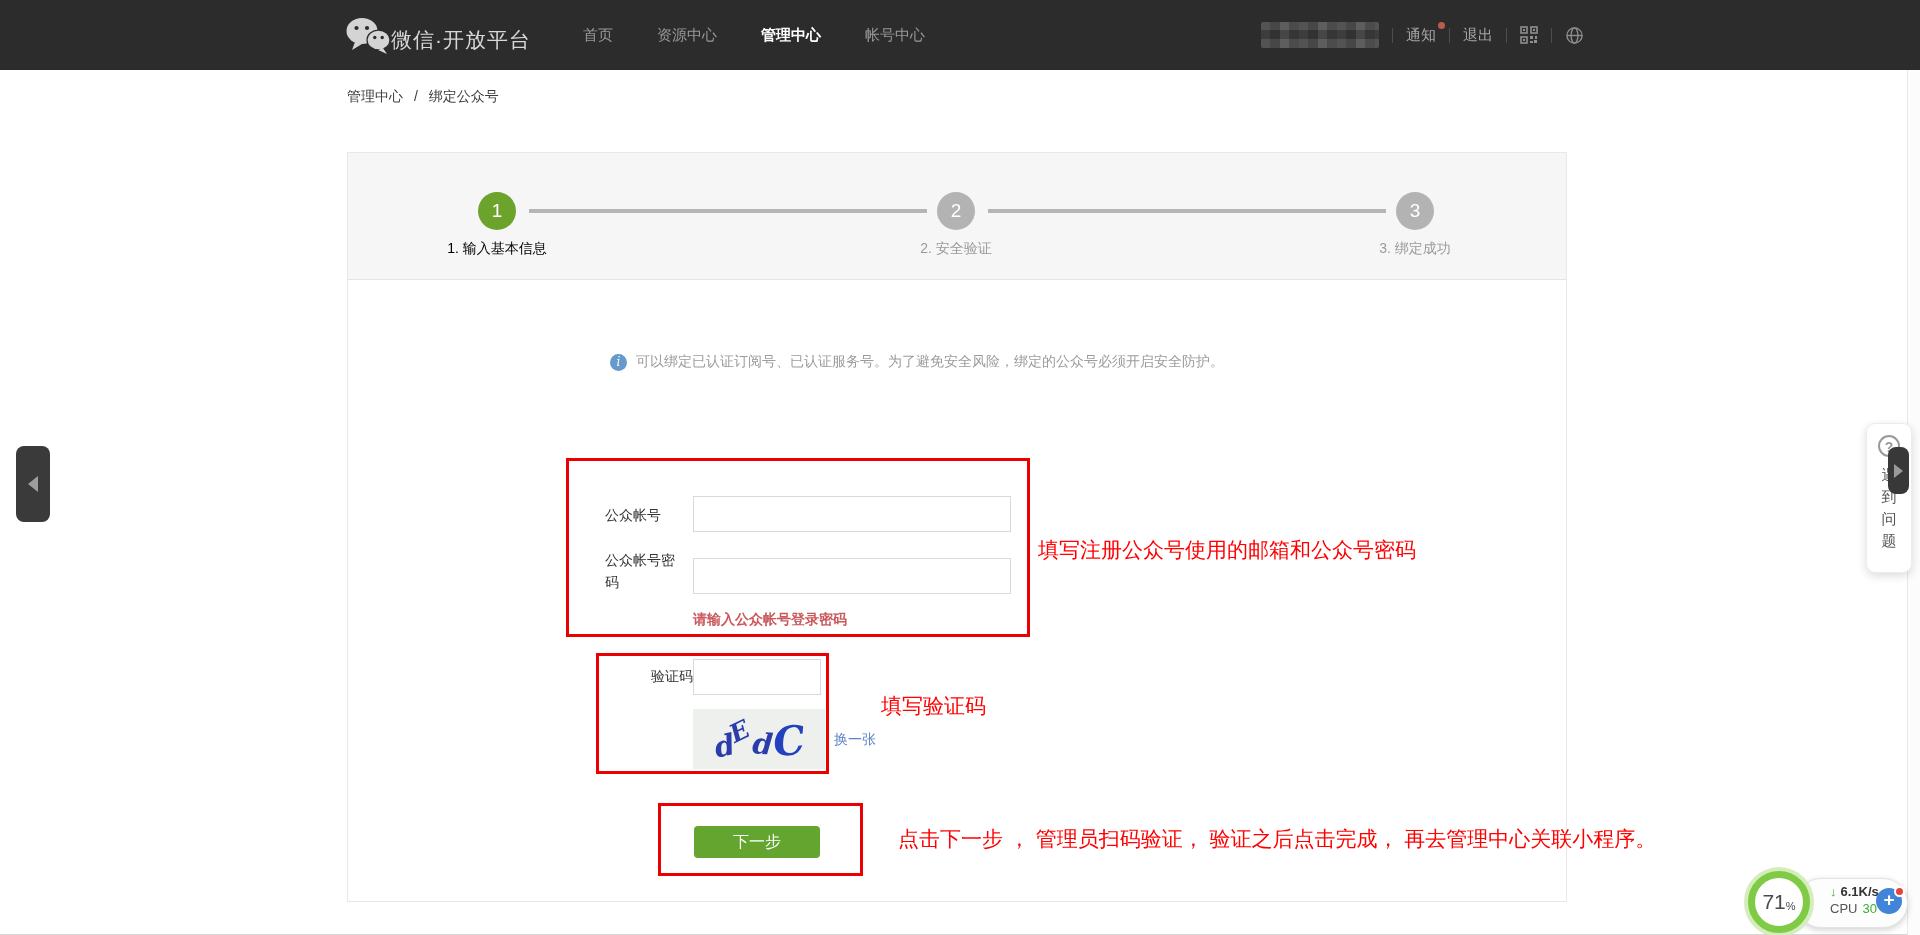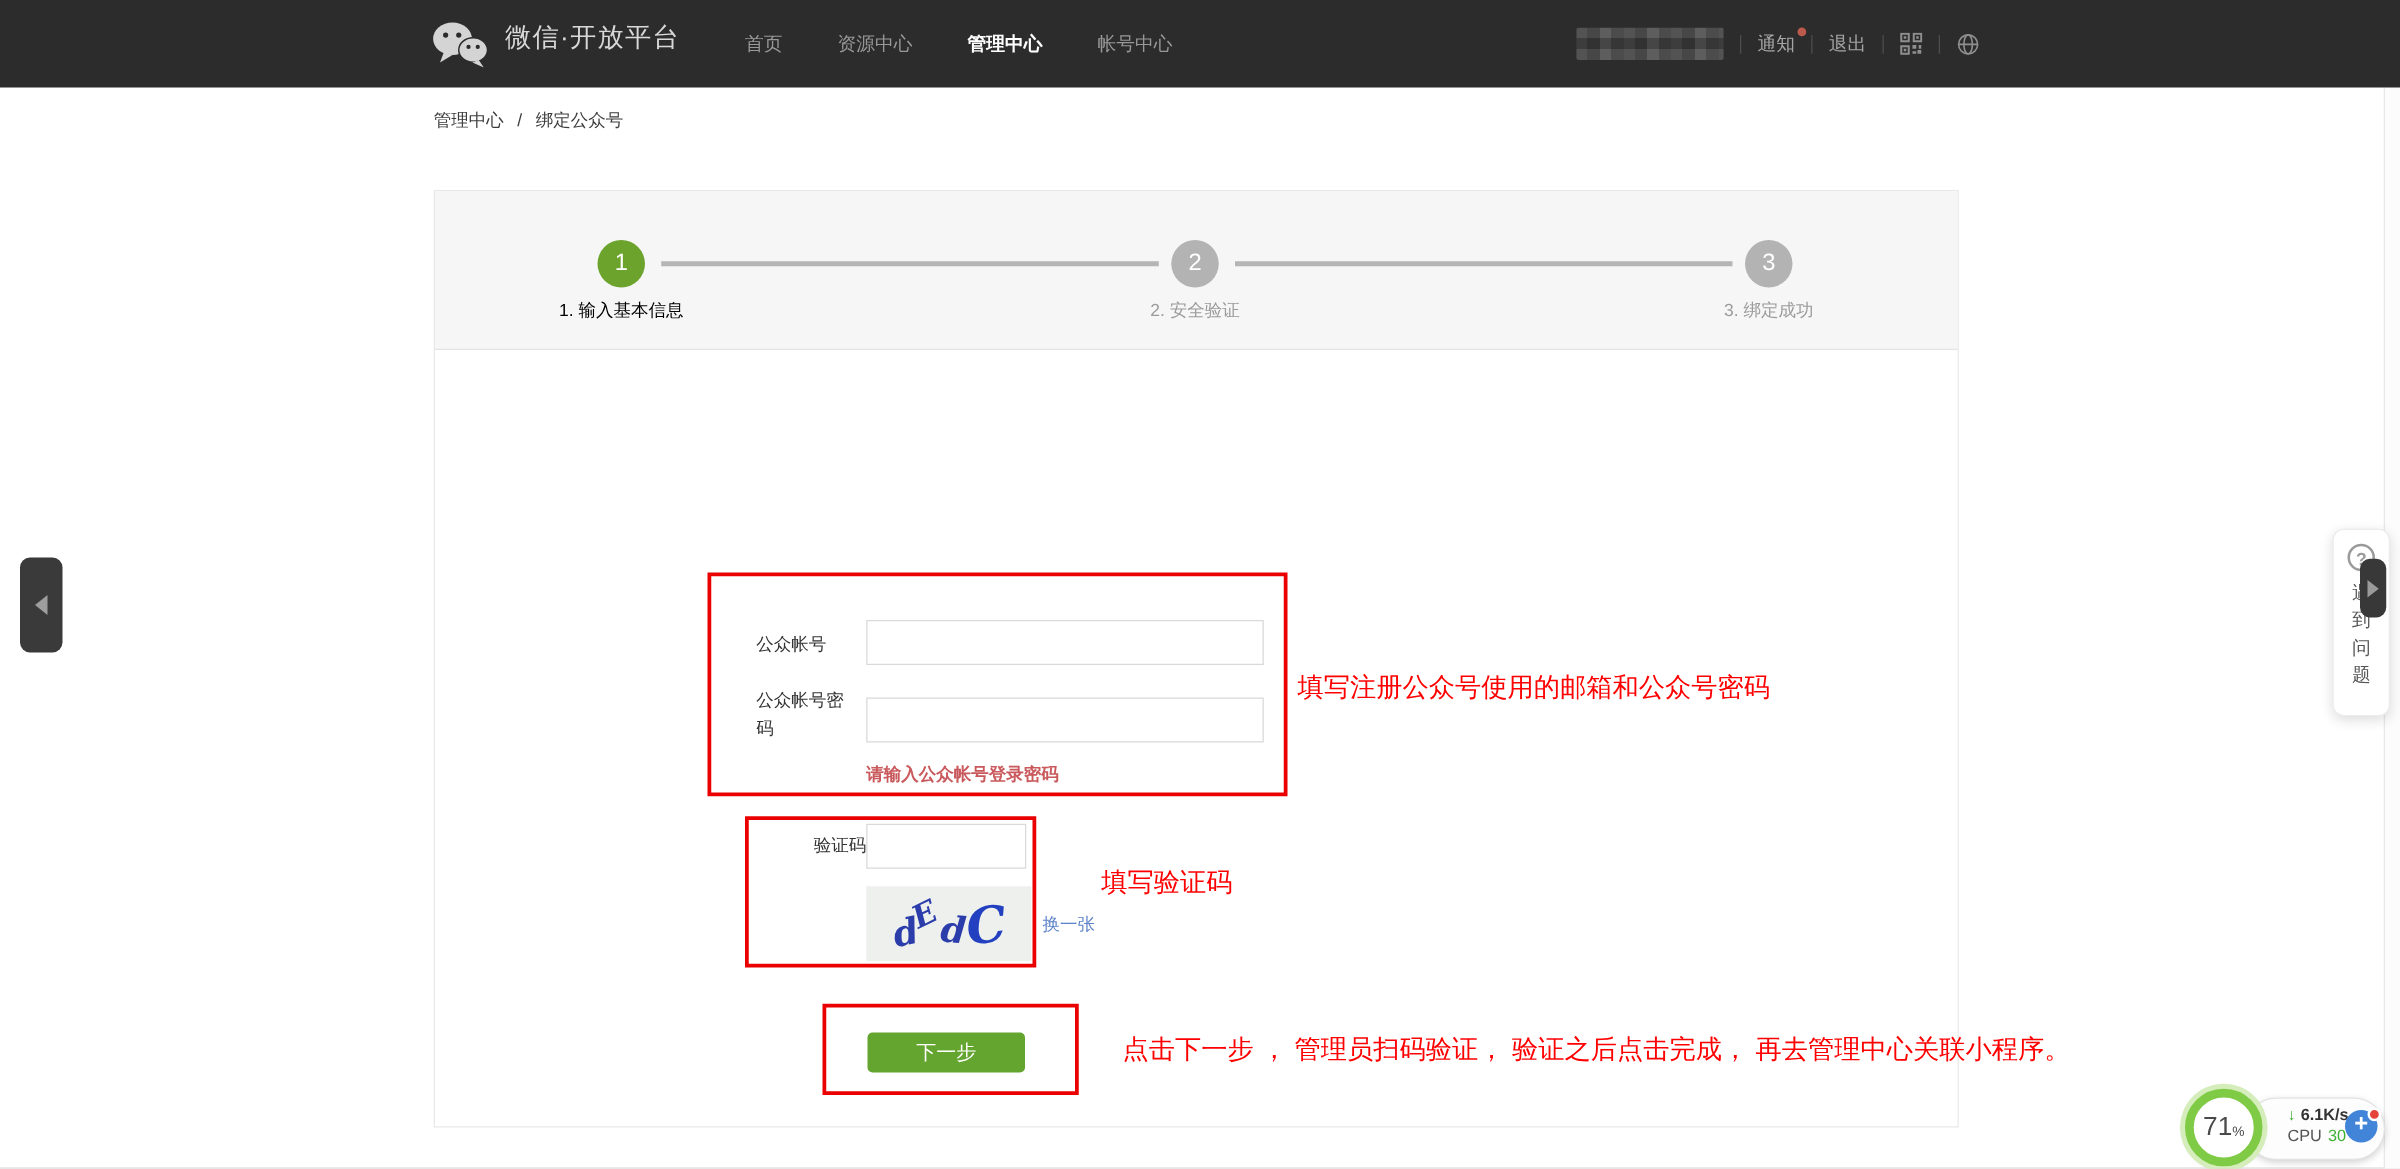--- a/index.html
+++ b/index.html
@@ -1,21 +1,21 @@
 <!DOCTYPE html>
 <html><head>
 <meta charset="utf-8">
 <style>
   * { margin:0; padding:0; box-sizing:border-box; }
   body { background:#e9e9e9; font-family:"Liberation Sans","DejaVu Sans",sans-serif; }
   .screen { position:relative; width:1920px; height:935px; background:#fff; overflow:hidden; }
 
   
   .topbar { position:absolute; left:0; top:0; width:1920px; height:70px; background:#2c2c2c; display:flex; align-items:center; z-index:10; }
-  .brand { margin-left:345px; display:flex; align-items:flex-start; gap:13px; cursor:pointer; }
+  .brand { margin-left:345px; display:flex; align-items:flex-end; cursor:pointer; }
   .brand-title { font-size:21px; color:#d8d8d8; letter-spacing:1px; }
   .mainnav { display:flex; align-items:center; gap:44px; margin-left:52px; }
   .nav-item { font-size:15px; color:#989898; cursor:pointer; text-decoration:none; }
   .nav-item.active { color:#ffffff; font-weight:bold; }
   .topbar-right { margin-left:auto; margin-right:336px; display:flex; align-items:center; gap:13px;text-align:center; }
   .user-blur { width:118px; height:26px; border-radius:2px; display:inline-block;
     background:
       repeating-linear-gradient(0deg, rgba(255,255,255,0.05) 0 9px, rgba(0,0,0,0.18) 9px 18px),
       repeating-linear-gradient(90deg, #4a4a4a 0 9px, #3d3d3d 9px 19px, #555 19px 28px, #424242 28px 38px);
     cursor:pointer; }
@@ -179,20 +179,24 @@
       <div class="step-line line1"></div>
       <div class="step-line line2"></div>
       <div class="step-circle c1 active">1</div>
       <div class="step-circle c2">2</div>
       <div class="step-circle c3">3</div>
       <div class="step-label l1 current">1. 输入基本信息</div>
       <div class="step-label l2">2. 安全验证</div>
       <div class="step-label l3">3. 绑定成功</div>
     </div>
 
+    <div class="notice-row">
+      <span class="info-icon"></span>
+      <span class="notice-text">可以绑定已认证订阅号、已认证服务号。为了避免安全风险，绑定的公众号必须开启安全防护。</span>
+    </div>
 
     <label class="f-label lbl-account">公众帐号</label>
     <input class="f-input in-account" type="text" value="" style="">
 
     <label class="f-label lbl-password">公众帐号密码</label>
     <input class="f-input in-password" type="password" value="" style="">
     <div class="f-error">请输入公众帐号登录密码</div>
 
     <label class="f-label lbl-captcha">验证码</label>
     <input class="f-input in-captcha" type="text" value="" style="">

